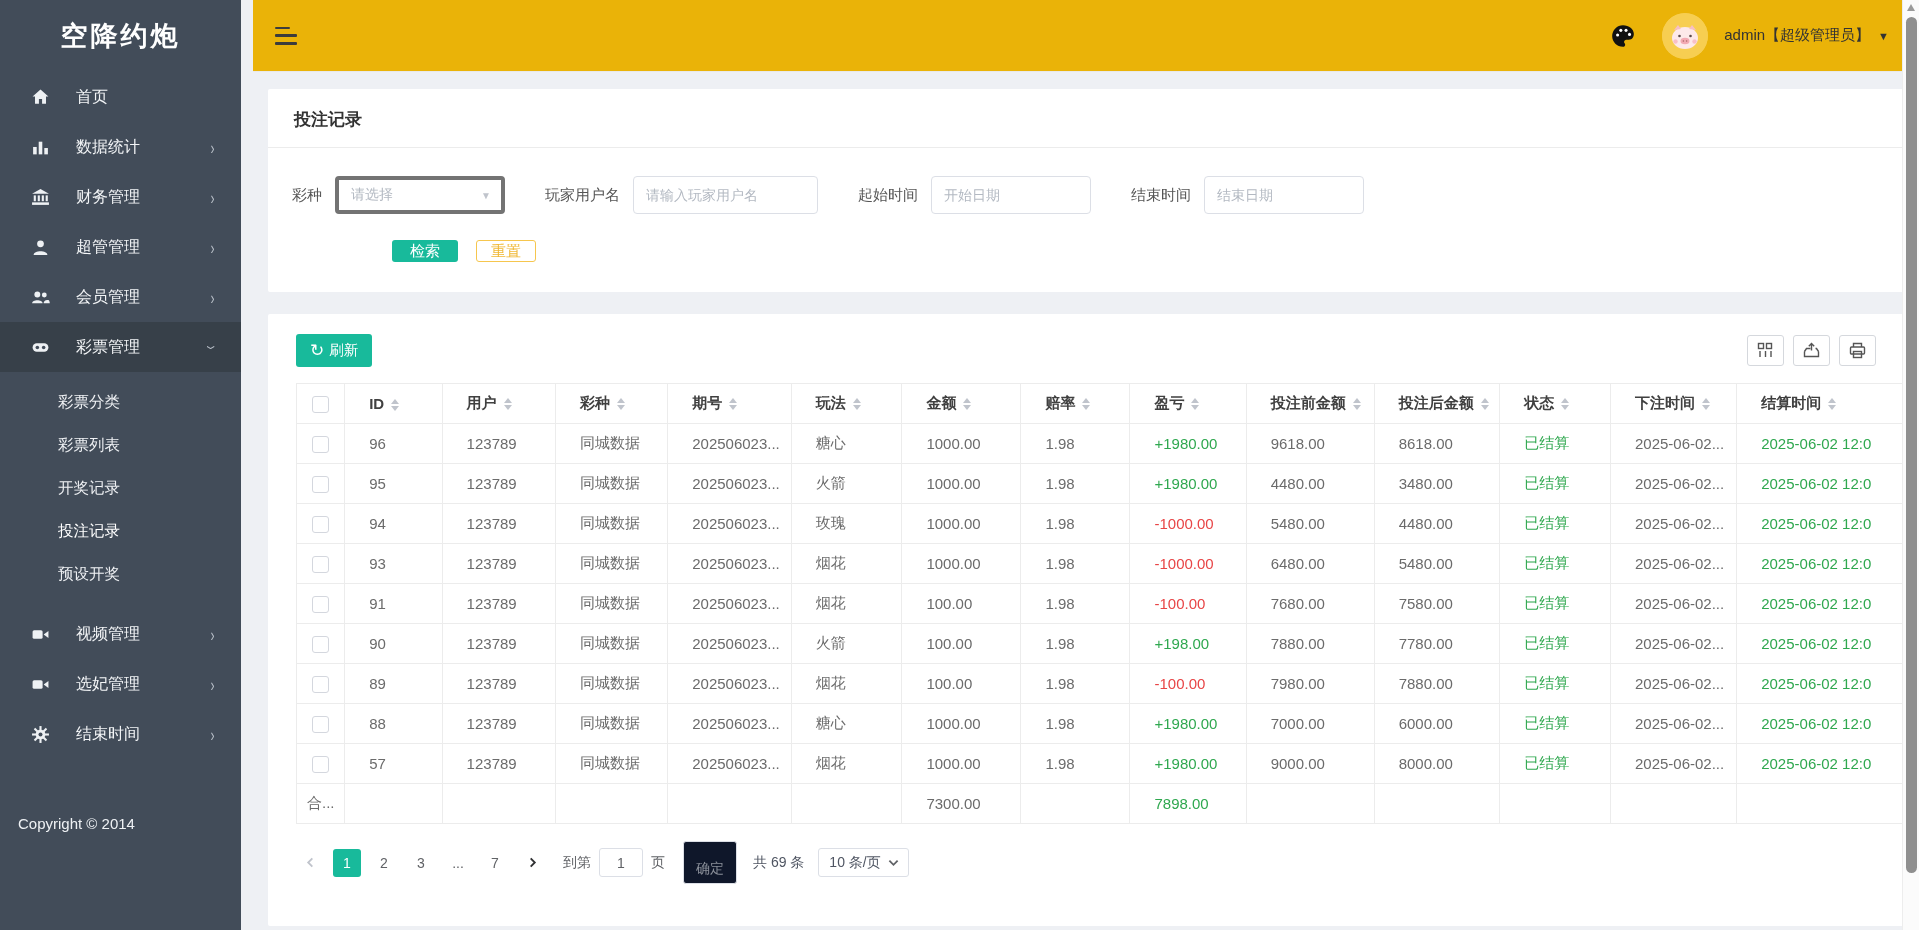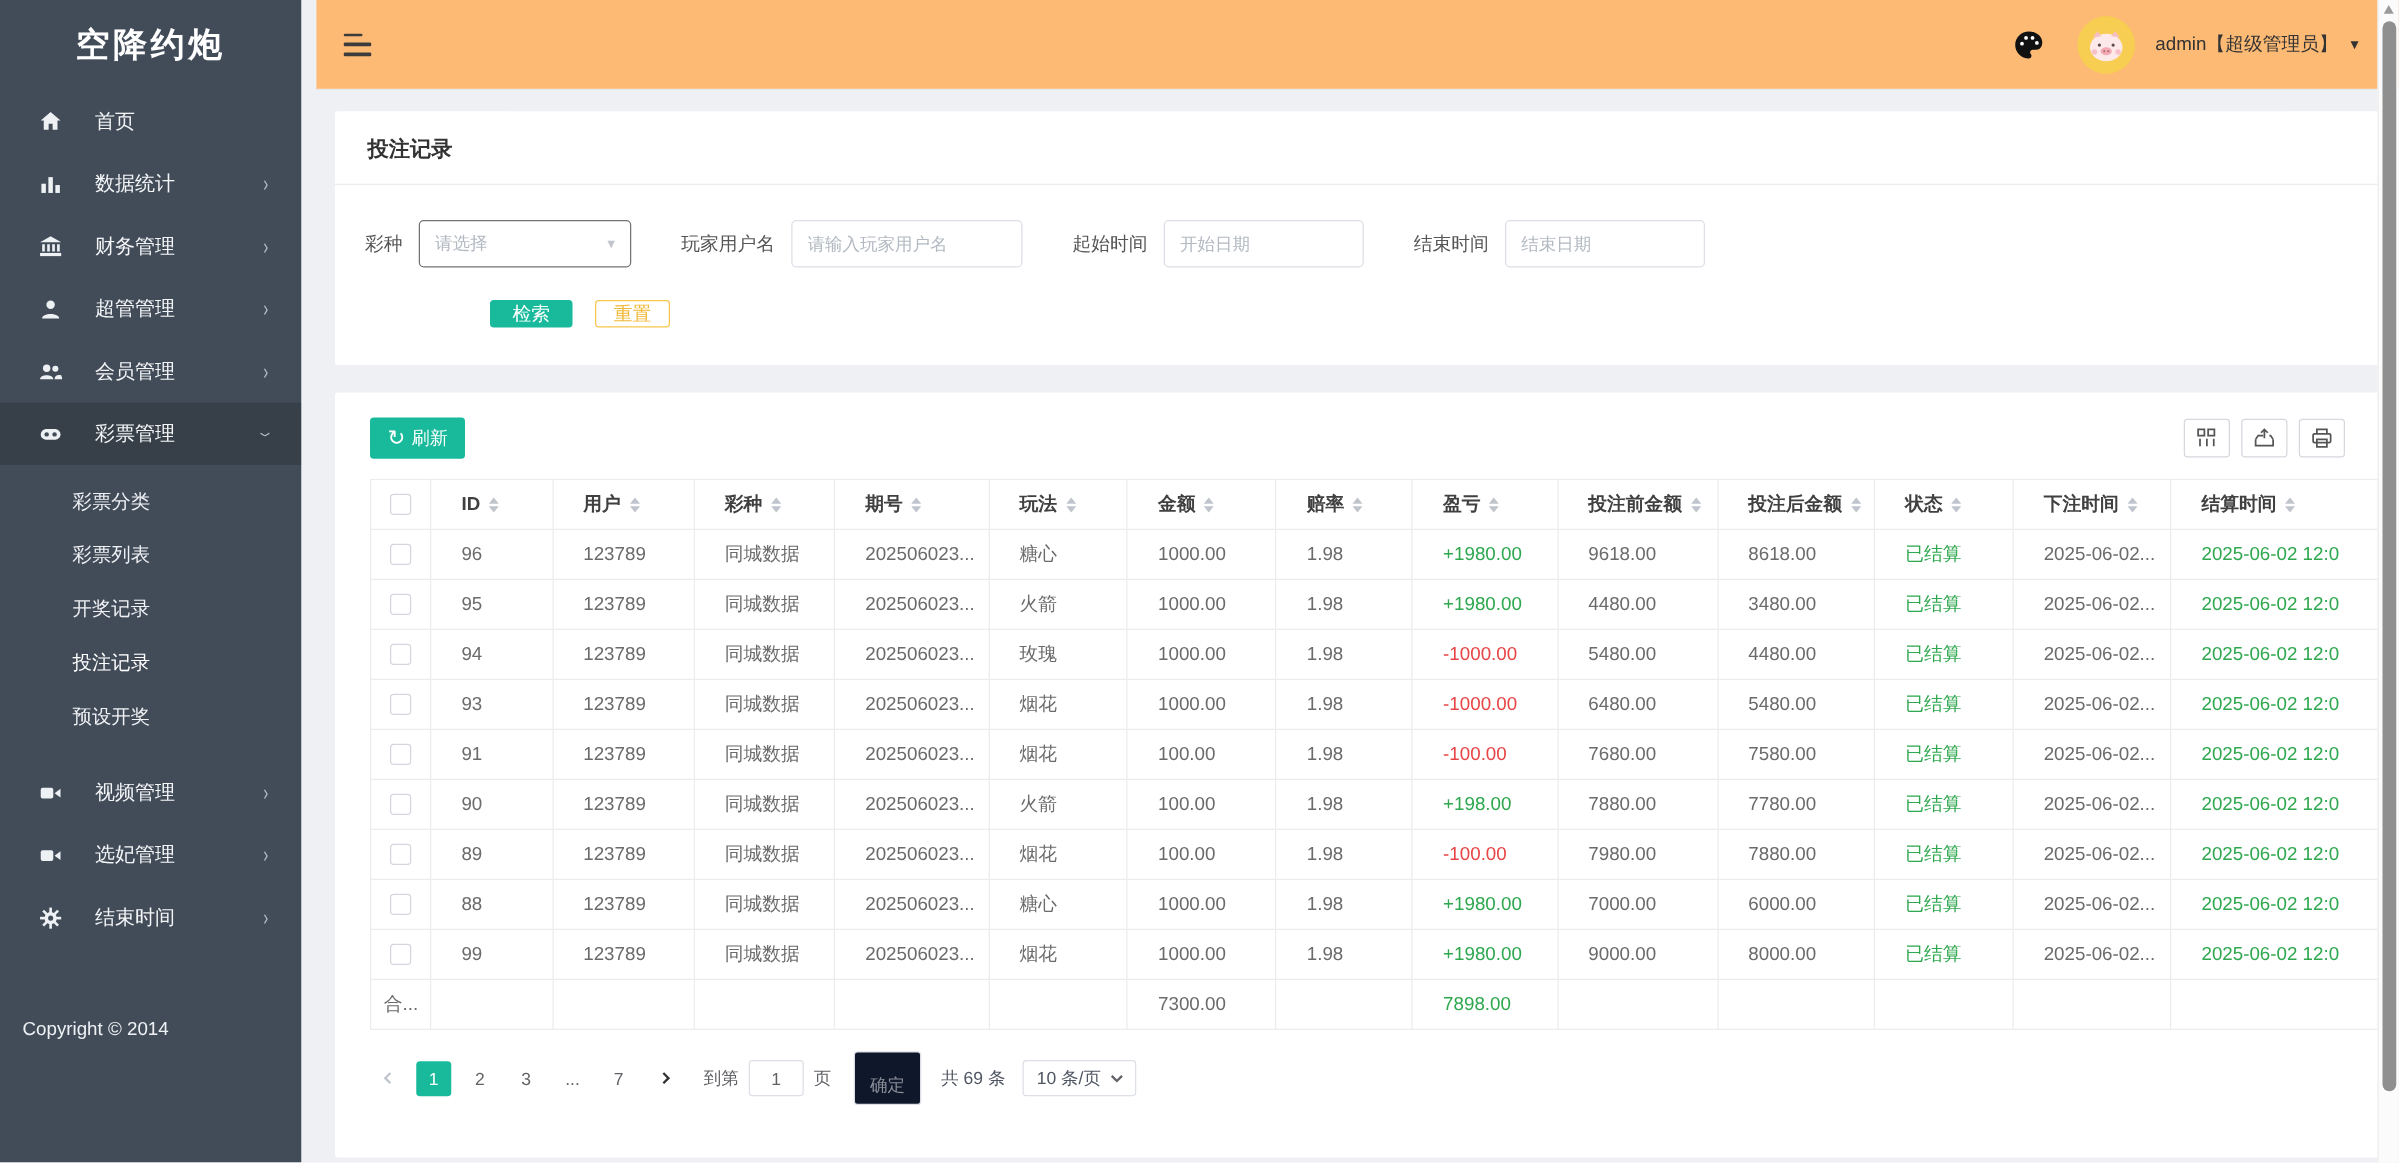--- a/index.html
+++ b/index.html
@@ -19,21 +19,21 @@
   .nav-label { flex:1; }
   .nav-arrow { font-size:15px; color:#b6bdc6; transform:scale(.8,1.2); }
   .nav-arrow.down { transform:rotate(90deg) scale(.8,1.2); }
   .submenu { padding:8px 0 14px 0; }
   .submenu-item { height:43px; line-height:43px; padding-left:58px; font-size:15.5px; color:#eff1f4; cursor:pointer; }
   .submenu-item.current { color:#ffffff; }
   .copyright { margin-top:56px; padding-left:18px; font-size:15px; color:#eef1f4; }
 
   
   .main { flex:1; display:flex; flex-direction:column; height:100%; overflow:hidden; }
-  .topbar { height:72px; min-height:72px; background:#fdba74; border-bottom:1px solid #e9e9e9;
+  .topbar { height:72px; min-height:72px; background:#eab308; border-bottom:1px solid #e9e9e9;
             display:flex; align-items:center; padding:0 30px 0 22px; }
   .hamburger { width:24px; height:18px; display:flex; flex-direction:column; justify-content:space-between; cursor:pointer; }
   .hamburger i { display:block; height:2.5px; background:#3c3c3c; border-radius:1px; }
   .hamburger i:nth-child(1){ width:15px; } .hamburger i:nth-child(2){ width:22px; } .hamburger i:nth-child(3){ width:22px; }
   .topbar-right { margin-left:auto; display:flex; align-items:center; }
   .palette { width:26px; height:26px; margin-right:26px; cursor:pointer; }
   .palette svg { width:26px; height:26px; }
   .avatar { width:46px; height:46px; border-radius:50%; background:#f7ce51; position:relative; overflow:hidden; margin-right:16px; cursor:pointer; }
   .userbox { display:flex; align-items:center; cursor:pointer; font-size:15px; color:#333; }
   .user-caret { margin-left:8px; font-size:11px; color:#333; }
@@ -41,21 +41,21 @@
   .content { flex:1; padding:17px 15px 0 15px; overflow:hidden; }
   .card { background:#fff; border-radius:2px; }
 
   
   .card-filter { margin-bottom:22px; }
   .card-title { font-size:17px; font-weight:bold; color:#323232; padding:19px 26px 16px 26px; }
   .card-sep { border-bottom:1px solid #ececec; }
   .filter-row { display:flex; align-items:center; padding:28px 24px 0 24px; }
   .f-group { display:flex; align-items:center; margin-right:40px; }
   .f-label { font-size:15px; color:#555; margin-right:13px; white-space:nowrap; }
-  .select-box { width:170px; height:38px; border:1px solid #737373; border-radius:4px; background:#fff;
+  .select-box { width:170px; height:38px; border:4px solid #737373; border-radius:4px; background:#fff;
                 display:flex; align-items:center; padding:0 10px 0 12px; cursor:pointer; }
   .select-box .ph { flex:1; font-size:14px; color:#b3b9c2; }
   .select-caret { font-size:10px; color:#c0c4cc; }
   .text-input { height:38px; border:1px solid #dcdfe6; border-radius:4px; padding:0 12px; font-size:14px; color:#333;
                 font-family:"Liberation Sans","DejaVu Sans",sans-serif; }
   .text-input::placeholder { color:#b3b9c2; }
   .w185 { width:185px; } .w160 { width:160px; }
   .btn-row { padding:26px 24px 30px 124px; display:flex; }
   .btn { height:22px; border-radius:3px; font-size:15px; cursor:pointer; border:none;
          font-family:"Liberation Sans","DejaVu Sans",sans-serif; }
@@ -543,21 +543,21 @@
                   <td>1.98</td>
                   <td class="pos">+1980.00</td>
                   <td>7000.00</td>
                   <td>6000.00</td>
                   <td class="status">已结算</td>
                   <td>2025-06-02...</td>
                   <td class="settle">2025-06-02 12:0</td>
                 </tr>
                 <tr>
                   <td><span class="cbx"></span></td>
-                  <td>99</td>
+                  <td>57</td>
                   <td>123789</td>
                   <td>同城数据</td>
                   <td>202506023...</td>
                   <td>烟花</td>
                   <td>1000.00</td>
                   <td>1.98</td>
                   <td class="pos">+1980.00</td>
                   <td>9000.00</td>
                   <td>8000.00</td>
                   <td class="status">已结算</td>

